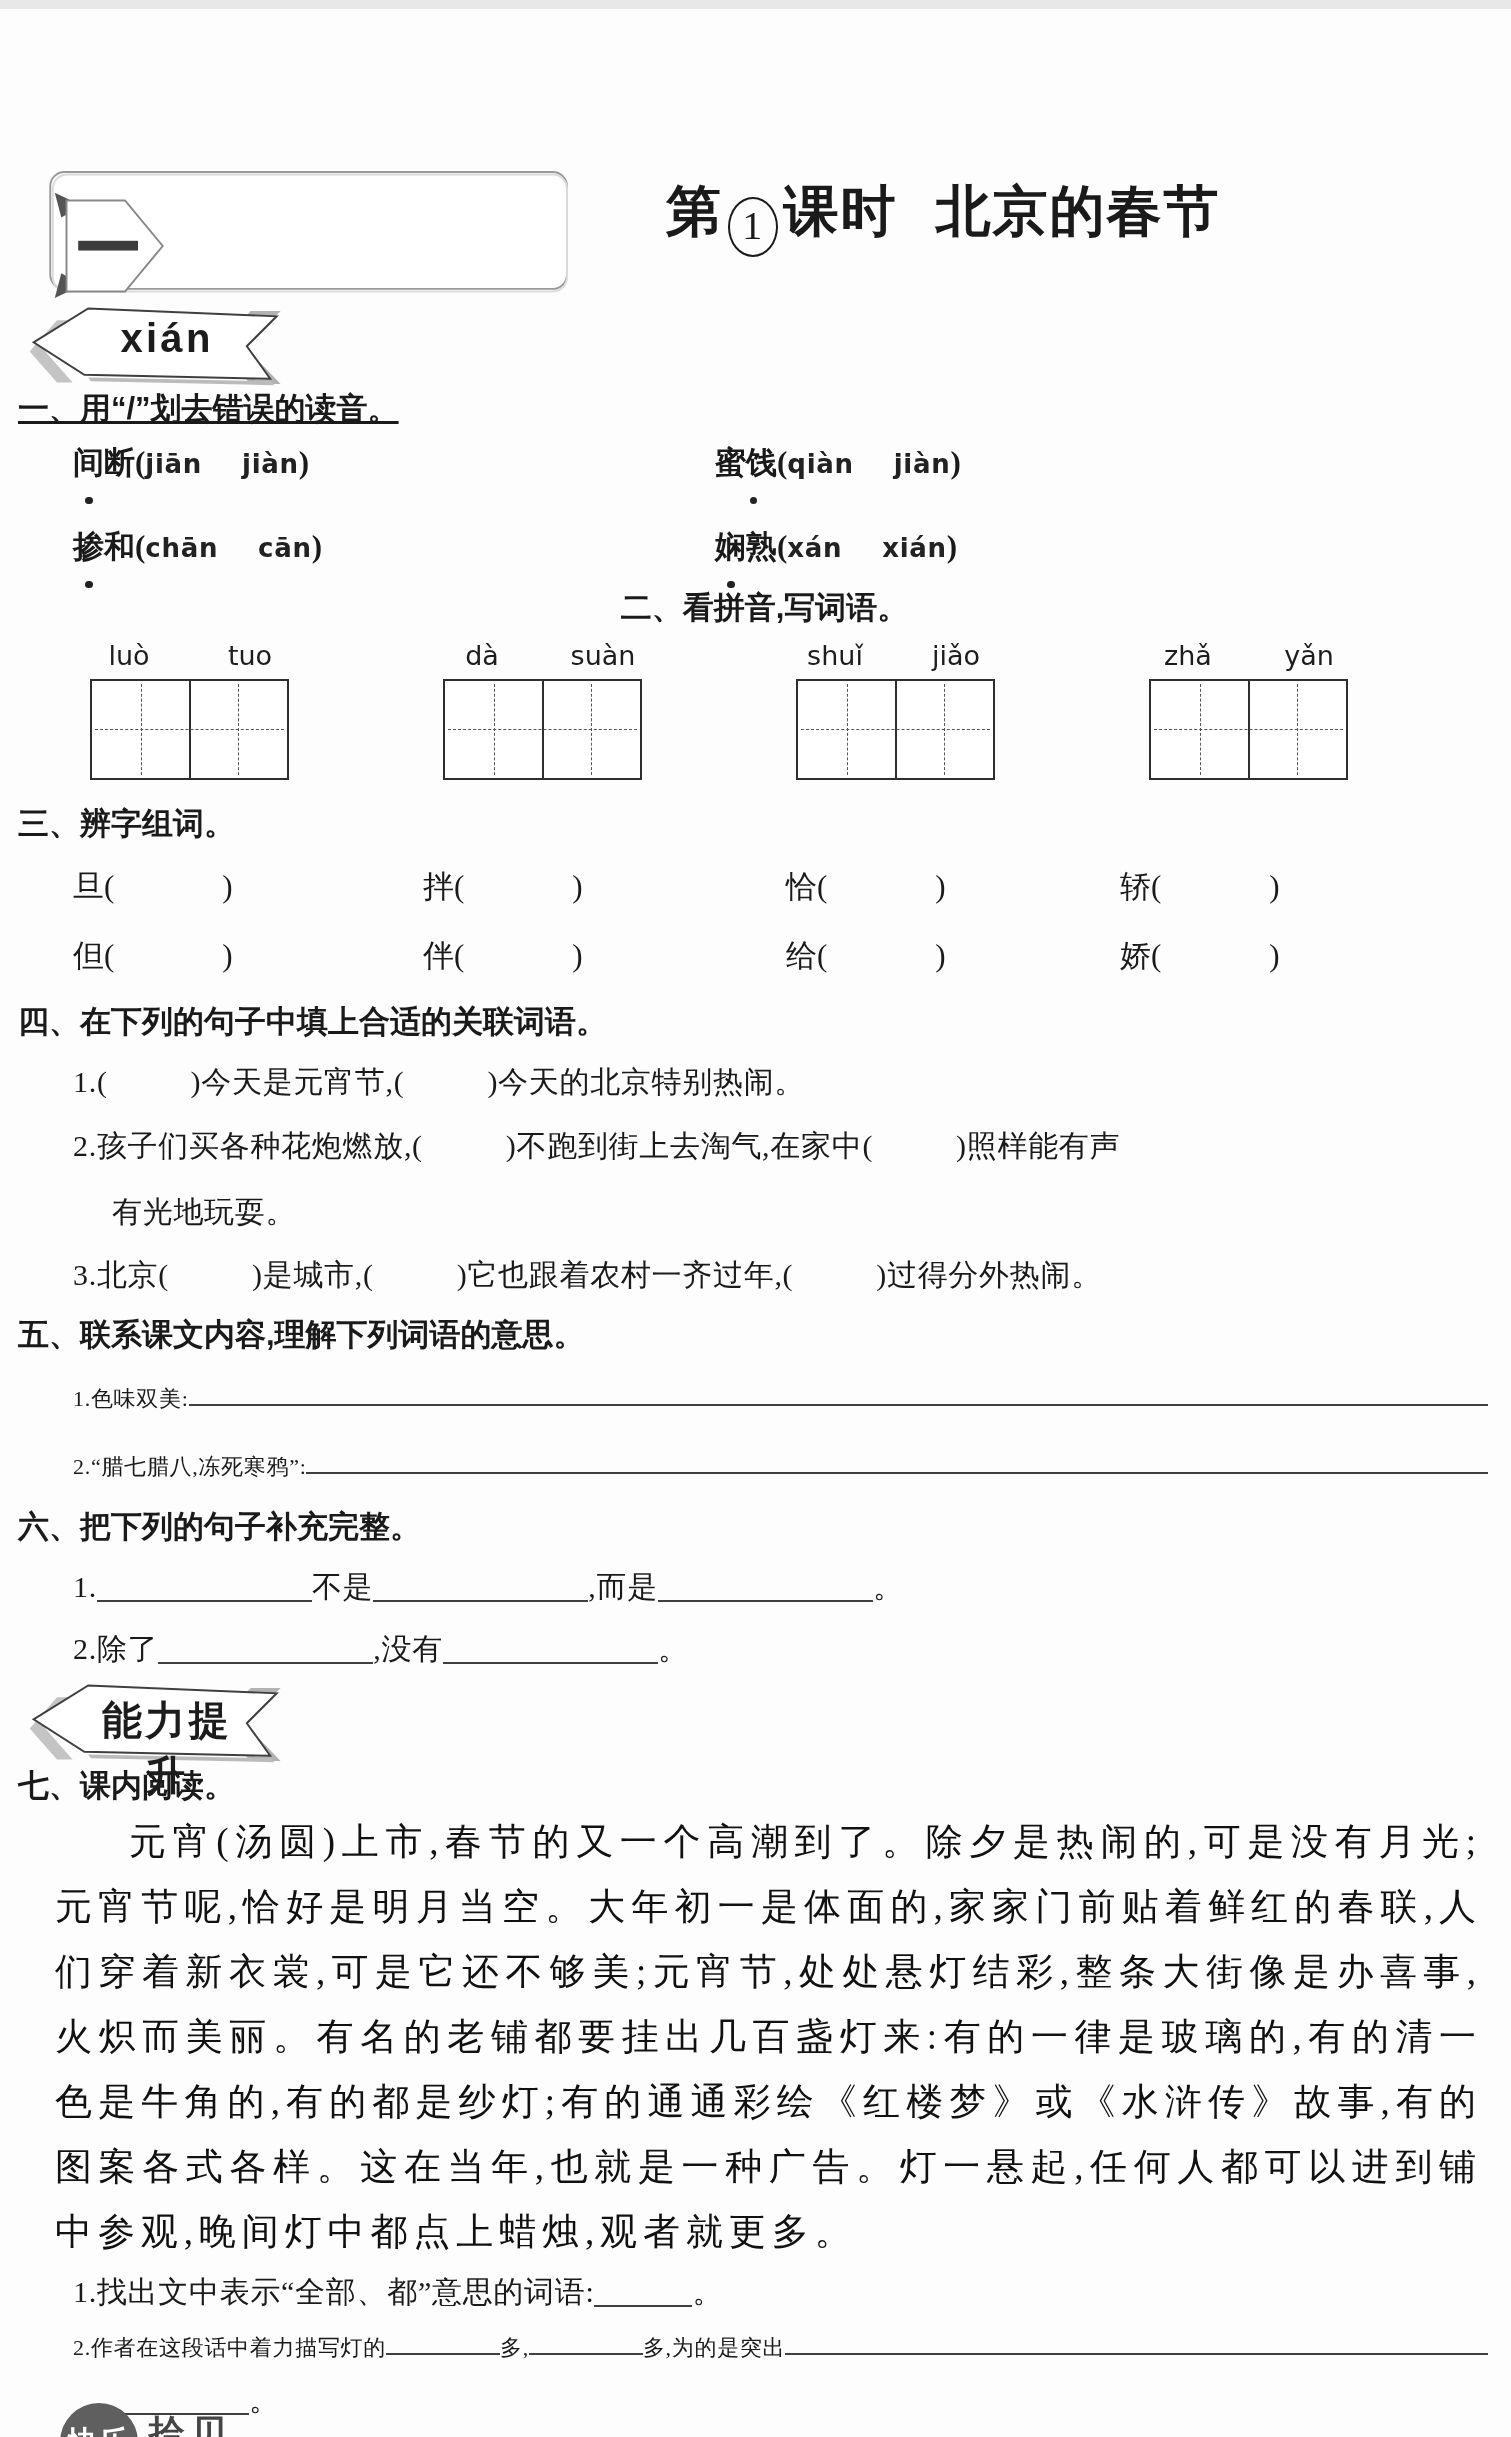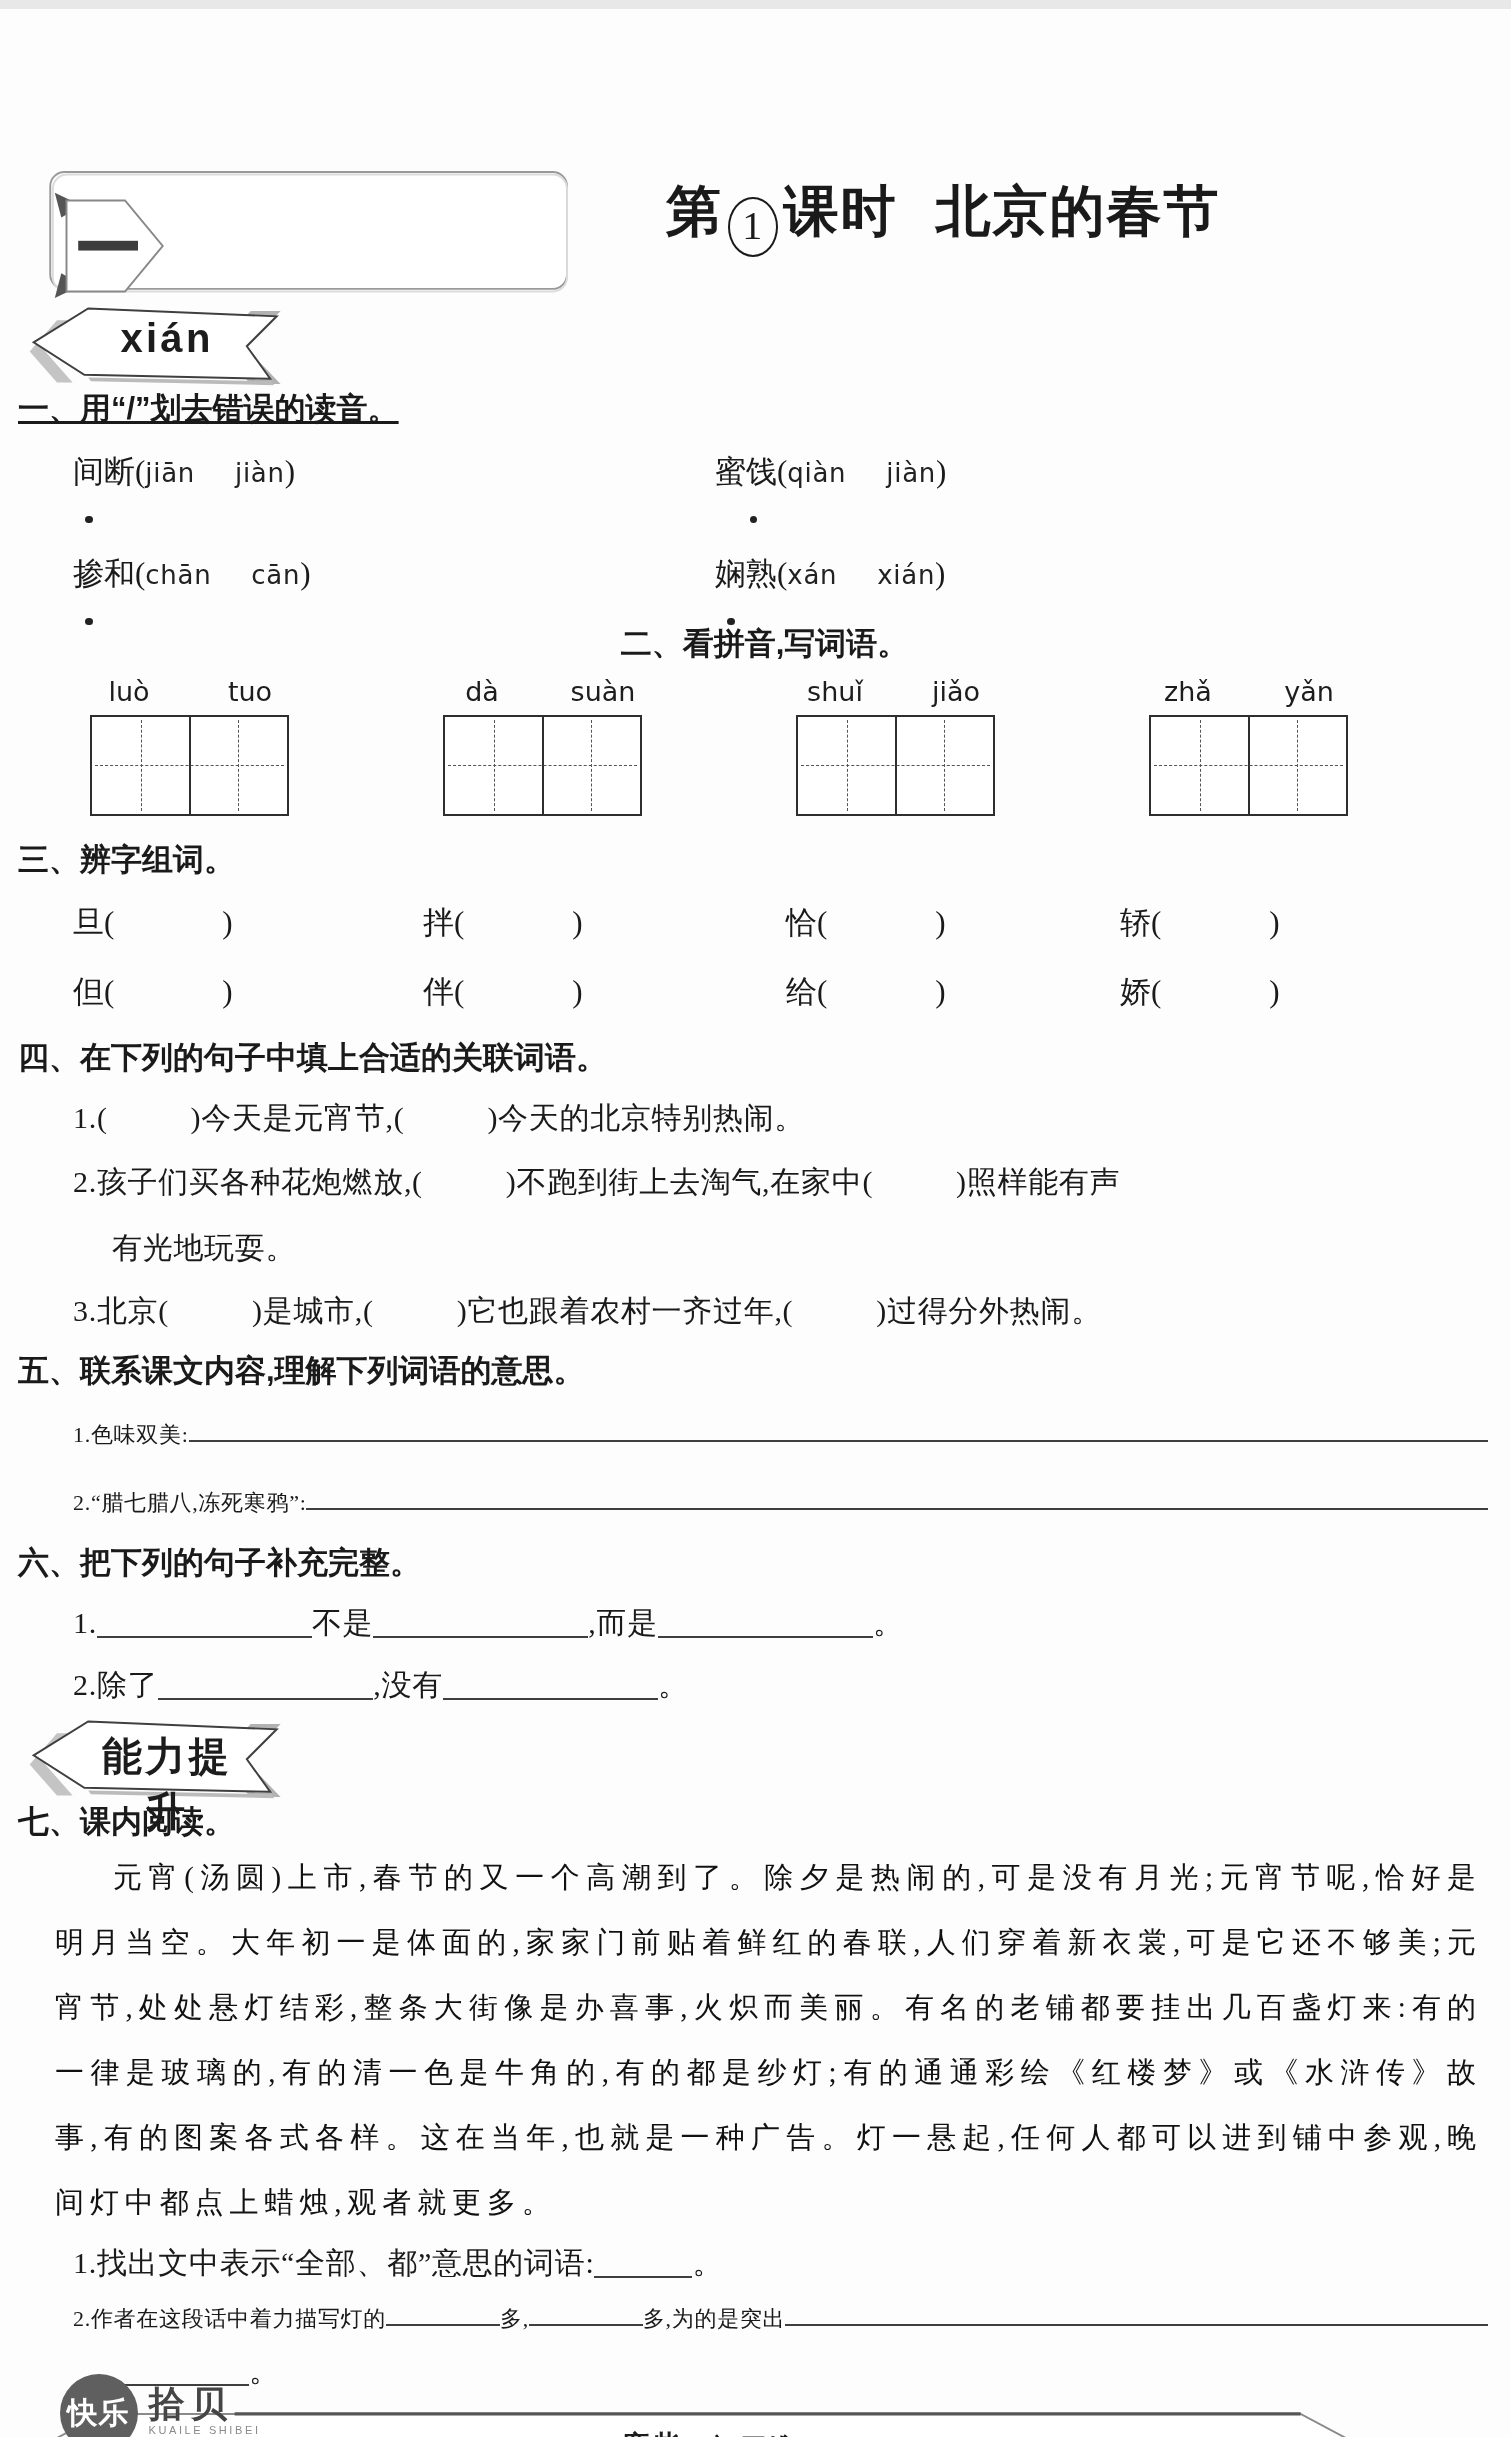--- a/index.html
+++ b/index.html
@@ -53,21 +53,21 @@
     letter-spacing:0.7px;
   }
   .item-cont{margin-left:112px; font-size:30px; line-height:40px; letter-spacing:0.7px;}
   .pgap{display:inline-block; width:83px;}   
 
   
   .ex1grid{
     display:grid; grid-template-columns:642px 1fr; row-gap:32.5px;
     padding-left:73px; margin-top:11.7px;
   }
-  .pron{font-size:31px; line-height:68px; white-space:nowrap;}
+  .pron{font-size:31px; line-height:49px; white-space:nowrap;font-weight:bold;}
   .zc{position:relative; display:inline-block;}
   .zc.dot::after{
     content:''; position:absolute; left:40%; bottom:-17px;
     width:7.2px; height:7.2px; border-radius:50%; background:#222;
   }
   .zc.dot.dotleft::after{left:12%;}
   .py{
     font-family:"DejaVu Sans", sans-serif; font-size:26px; color:#222;
     letter-spacing:0.7px;
   }
@@ -107,21 +107,21 @@
   .b150{width:98px;} .b175{width:114px;} .b210{width:137px;} .b330{width:215px;}
   .fillrow{
     display:flex; align-items:baseline; margin-left:73px; margin-right:23px;
     font-size:22px; line-height:42px; white-space:nowrap; letter-spacing:0.7px;
   }
   .fillrow .lbl{flex:0 0 auto;}
   .fill{flex:1 1 auto; border-bottom:2px solid #3f3f3f; height:32.5px;}
 
   
   .passage{
-    margin:5.2px 29px 0 55px; font-size:29px; line-height:65px;
+    margin:5.2px 29px 0 55px; font-size:37px; line-height:65px;
     letter-spacing:5.9px; text-indent:2em; text-align:justify; color:#111;
   }
 
   
   .footer{position:relative; width:1375px; height:120px; margin:19.5px 0 0 19.5px;}
   .footer-frame{position:absolute; left:0; top:0;}
   .badge{position:absolute; left:40px; top:-36px; width:78px; height:78px;}
   .badge-circle{
     position:absolute; inset:0; background:#5f5f5f; border-radius:50%;
     display:flex; align-items:center; justify-content:center;

